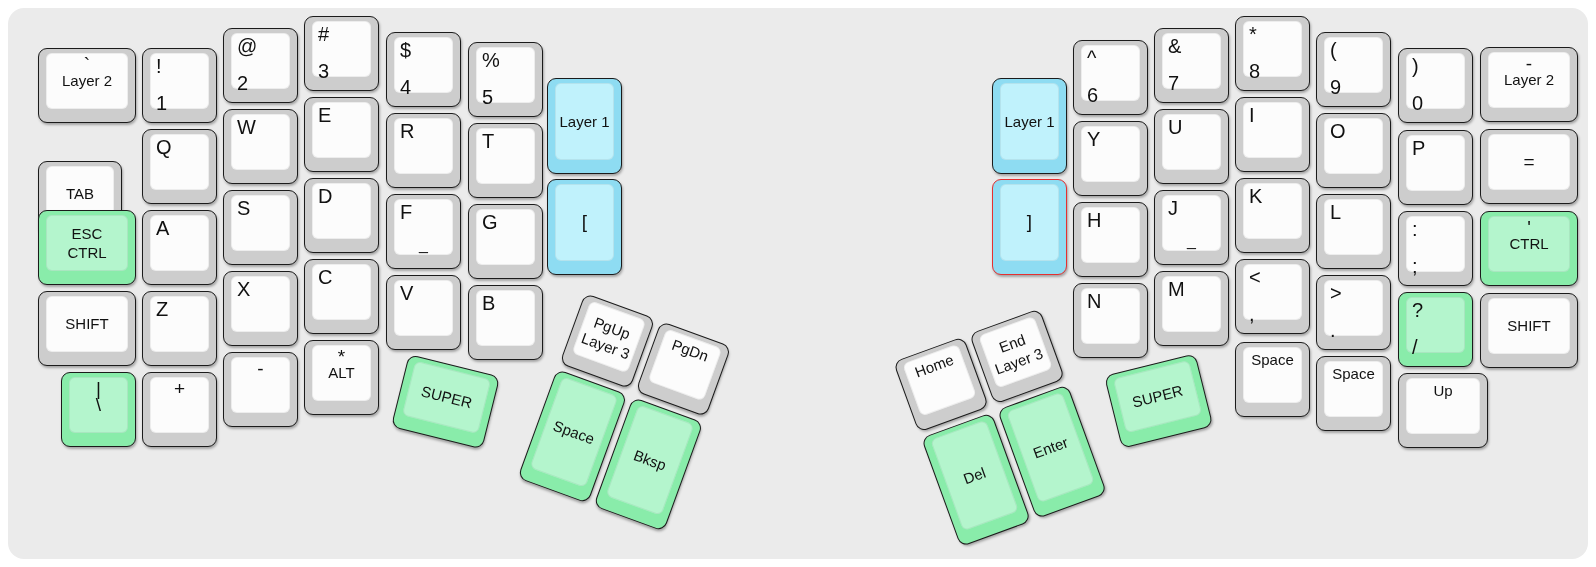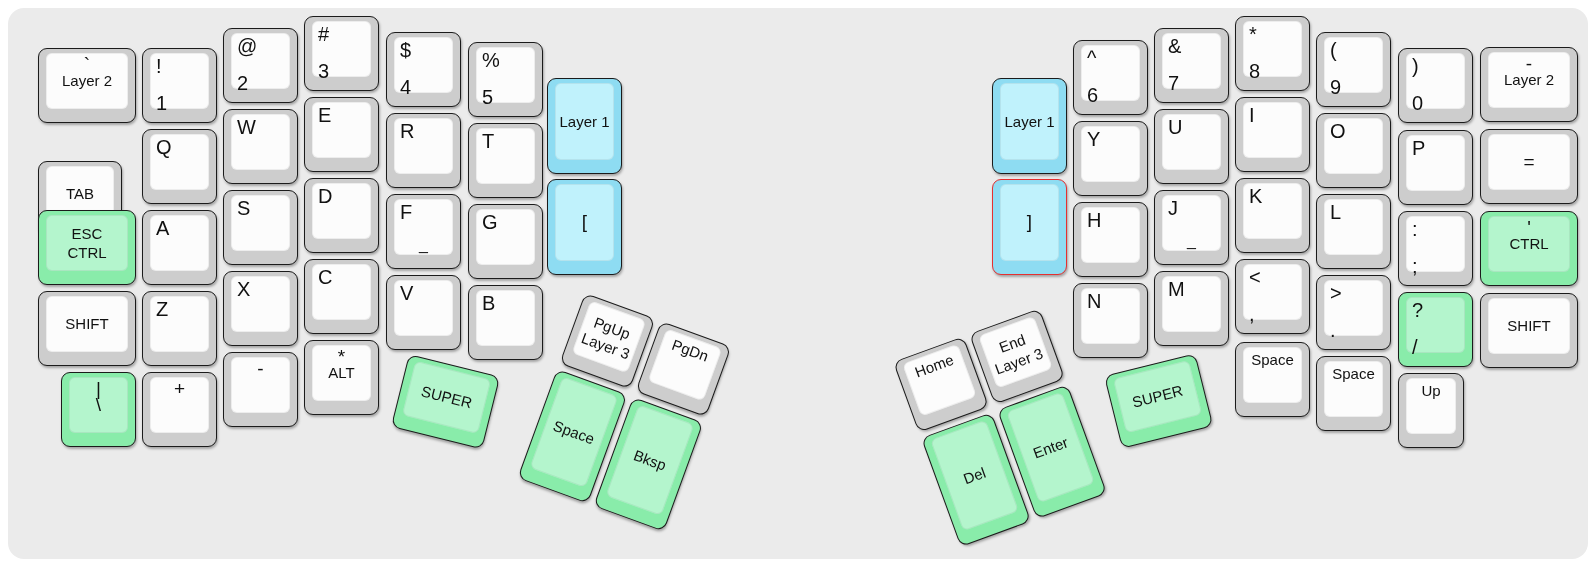--- a/index.html
+++ b/index.html
@@ -282,21 +282,21 @@
     <div class="key key-white" style="left: 1398px; top: 211px; width: 75px; height: 75px;">
       <div class="cap"></div>
       <div class="lab lab-tl">:</div>
       <div class="lab lab-ml">;</div>
     </div>
     <div class="key key-green" style="left: 1398px; top: 292px; width: 75px; height: 75px;">
       <div class="cap"></div>
       <div class="lab lab-tl">?</div>
       <div class="lab lab-ml">/</div>
     </div>
-    <div class="key key-white" style="left: 1398px; top: 373px; width: 66px; height: 75px;">
+    <div class="key key-white" style="left: 1398px; top: 373px; width: 90px; height: 75px;">
       <div class="cap"></div>
       <div class="lab lab-tc">Up</div>
     </div>
     <div class="key key-white" style="left: 1480px; top: 47px; width: 98px; height: 75px;">
       <div class="cap"></div>
       <div class="lab lab-tc big">-</div>
       <div class="lab lab-ctr">Layer 2</div>
     </div>
     <div class="key key-white" style="left: 1480px; top: 129px; width: 98px; height: 75px;">
       <div class="cap"></div>

